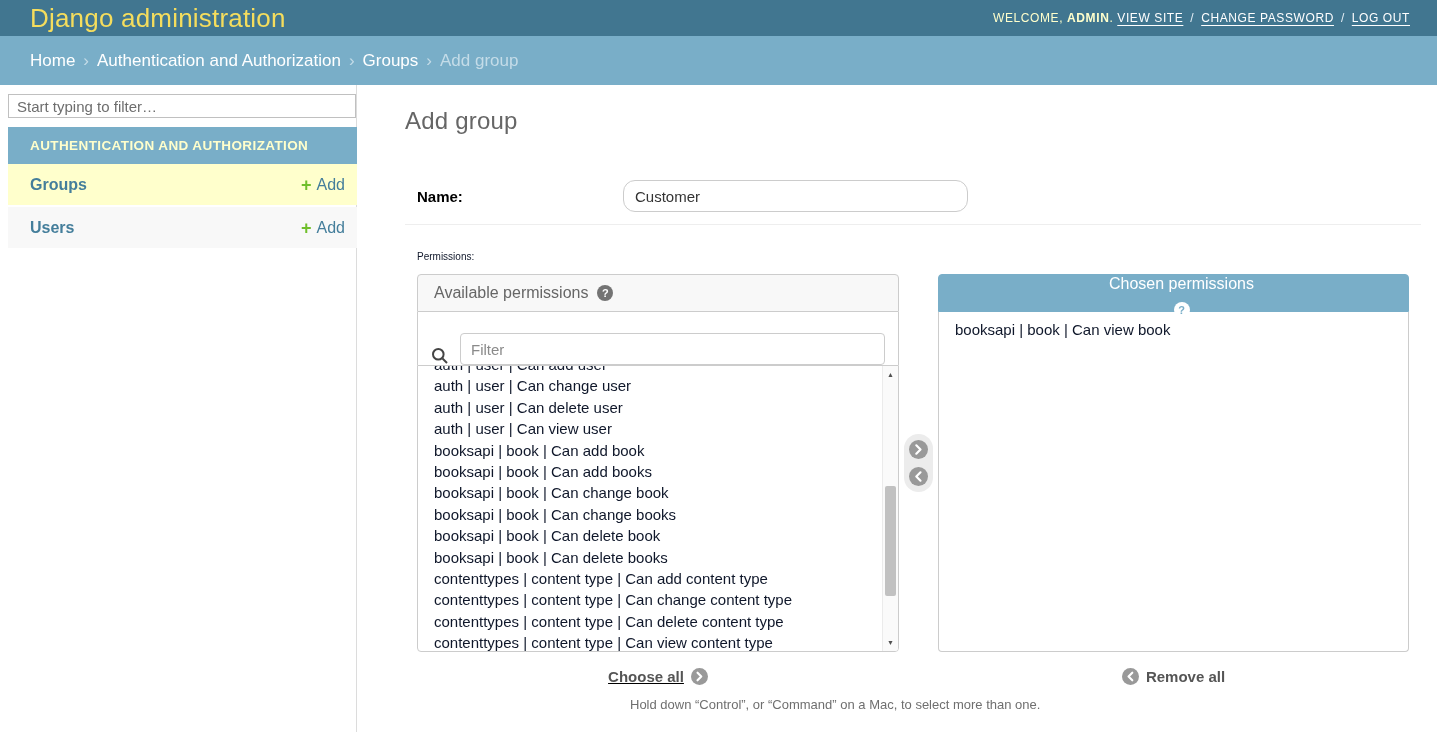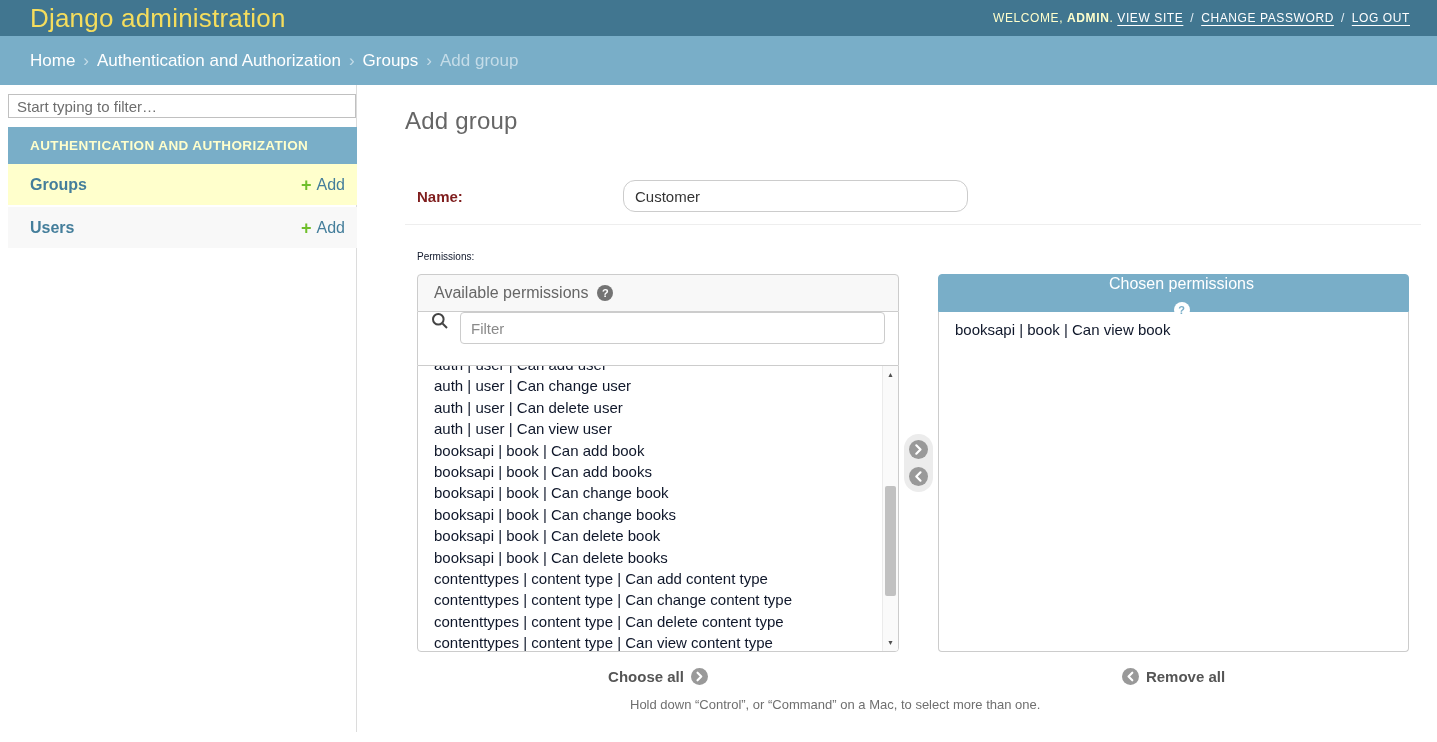--- a/index.html
+++ b/index.html
@@ -62,21 +62,21 @@
   .plus { color:#70bf2b; font-weight:bold; font-size:18px; line-height:1; }
 
   
   #content { flex:1; padding:22px 25px 0 48px; }
   h1#page-title { margin:0 0 33px 0; font-size:24px; font-weight:400; color:#666; letter-spacing:.2px; }
 
   .form-row-name {
     display:flex; align-items:center;
     padding:12px; border-bottom:1px solid #eee;
   }
-  .name-label { width:206px; flex:none; font-size:15px; font-weight:bold; color:#7f1d1d; }
+  .name-label { width:206px; flex:none; font-size:15px; font-weight:bold; color:#000000; }
   #id_name {
     width:345px; height:32px; border:1px solid #ccc; border-radius:12px;
     padding:0 11px; font-size:15px; color:#333; font-family:inherit;
   }
 
   .form-row-permissions { padding:26px 12px 0 12px; }
   .perm-label { font-size:10px; color:#0f172a; }
 
   .selector { display:flex; margin-top:12px; }
   .selector-available { width:482px; flex:none; }
@@ -90,21 +90,21 @@
   .selector-header.blue { background:#79aec8; border-color:#79aec8; color:#fff;flex-direction:column; }
   .qicon {
     width:16px; height:16px; border-radius:50%; flex:none;
     background:#747474; color:#fff; font-size:11px; font-weight:bold;
     line-height:16px; text-align:center;
   }
   .qicon.inverse { background:#fff; color:#79aec8; }
 
   .selector-filter {
     height:53px; border-left:1px solid #ccc; border-right:1px solid #ccc;
-    display:flex; align-items:flex-start; gap:11px; padding:0 13px; background:#fff;
+    display:flex; align-items:flex-end; gap:11px; padding:0 13px; background:#fff;
   }
   .filter-input {
     flex:1; height:32px; border:1px solid #ccc; border-radius:4px;
     padding:0 10px; font-size:15px; font-family:inherit; color:#333;
   }
   .filter-input::placeholder { color:#8a8a8a; opacity:1; }
 
   .selector-list {
     position:relative; height:287px; overflow:hidden; background:#fff;
     border:1px solid #ccc; border-radius:0 0 4px 4px;
@@ -135,21 +135,21 @@
   }
 
   .selector-chooser { width:39px; flex:none; height:378px; display:flex; align-items:center; justify-content:center; }
   .chooser-pill {
     background:#ececec; border-radius:16px; padding:6px 5px;
     display:flex; flex-direction:column; gap:8px;
   }
   .circ-btn { width:19px; height:19px; display:block; border:none; background:none; padding:0; cursor:pointer; }
 
   .selector-footer { display:flex; margin-top:16px; }
-  .footer-left  { width:482px; display:flex; align-items:center; justify-content:center; gap:7px; }
+  .footer-left  { width:482px; display:flex; align-items:center; justify-content:center; gap:7px;text-decoration:underline; }
   .footer-mid   { width:39px; }
   .footer-right { width:471px; display:flex; align-items:center; justify-content:center; gap:7px; }
   .footer-label { font-size:15px; font-weight:bold; color:#555; text-decoration:none; }
 
   .help-text { margin:12px 0 6px 213px; font-size:13px; color:#6f6f6f; }
 </style>
 </head>
 <body>
 
 <div id="header">

